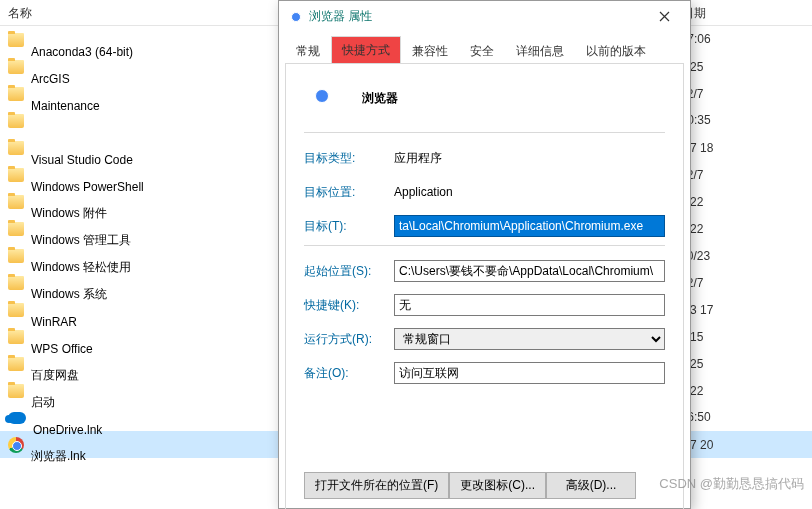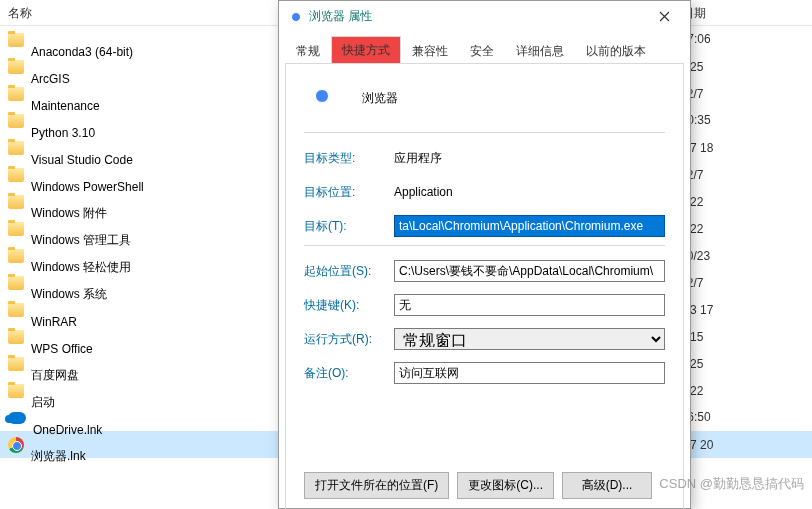--- a/index.html
+++ b/index.html
@@ -109,40 +109,41 @@
       padding: 14px 18px 12px 18px;
       position: relative;
     }
     .app-row { display: flex; align-items: center; gap: 18px; padding: 4px 0 14px 4px; }
     .big-icon { width: 32px; height: 32px; }
     .big-icon .chrome-icon { width: 28px; height: 28px; }
     .big-icon .chrome-icon::after { left: 7px; top: 7px; width: 12px; height: 12px; }
     .app-name-input {
       border: none; font-size: 12px; padding: 3px 4px; width: 260px;
       background: transparent;
+      font-weight: bold;
     }
     .divider { border-top: 1px solid #d9d9d9; margin: 4px 0 10px 0; }
     .form-row { display: flex; align-items: center; min-height: 30px; margin-bottom: 4px; }
     .form-label { width: 90px; color: #0369a1; }
     .form-value { flex: 1; color: #000; }
     .text-input {
       width: 100%; border: 1px solid #7a7a7a; padding: 3px 4px;
       font-size: 12px; font-family: inherit;
       height: 22px;
     }
     .text-input.highlight {
       background: #0078d7; color: #fff; border-color: #005499;
     }
     .select {
       width: 100%; border: 1px solid #7a7a7a; padding: 2px 4px;
-      font-size: 16px; height: 22px; background: #efefef;
+      font-size: 12px; height: 22px; background: #efefef;
     }
     .button-row {
       position: absolute; left: 18px; right: 17px; bottom: 10px;
-      display: flex; gap: 8px; justify-content: flex-start;
+      display: flex; justify-content: flex-start;
     }
     .btn {
       border: 1px solid #adadad;
       background: #e1e1e1;
       padding: 4px 10px;
       font-size: 12px;
       min-width: 90px;
       text-align: center;
     }
     .watermark {
@@ -180,21 +181,20 @@
       <div class="file-item">
         <span class="folder-icon"></span>
         <span class="file-name">Maintenance</span>
         <span class="file-right">
           <span class="file-size"></span>
           <span class="file-date">2019/12/7 </span>
         </span>
       </div>
       <div class="file-item">
         <span class="folder-icon"></span>
-        <span class="file-name">Python 3.10</span>
         <span class="file-right">
           <span class="file-size"></span>
           <span class="file-date">昨天, 20:35</span>
         </span>
       </div>
       <div class="file-item">
         <span class="folder-icon"></span>
         <span class="file-name">Visual Studio Code</span>
         <span class="file-right">
           <span class="file-size"></span>

